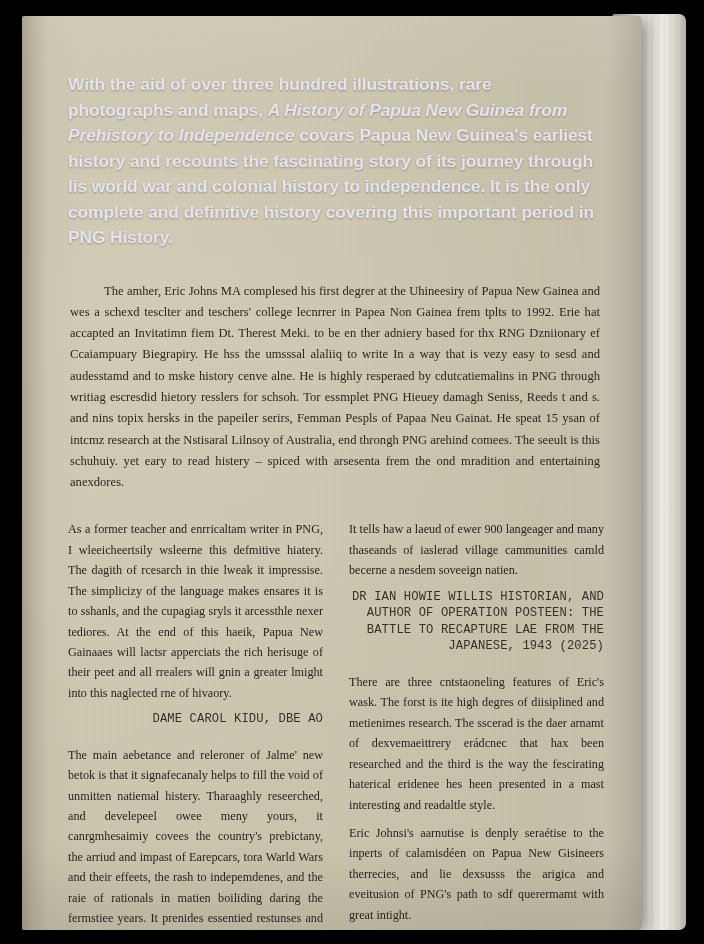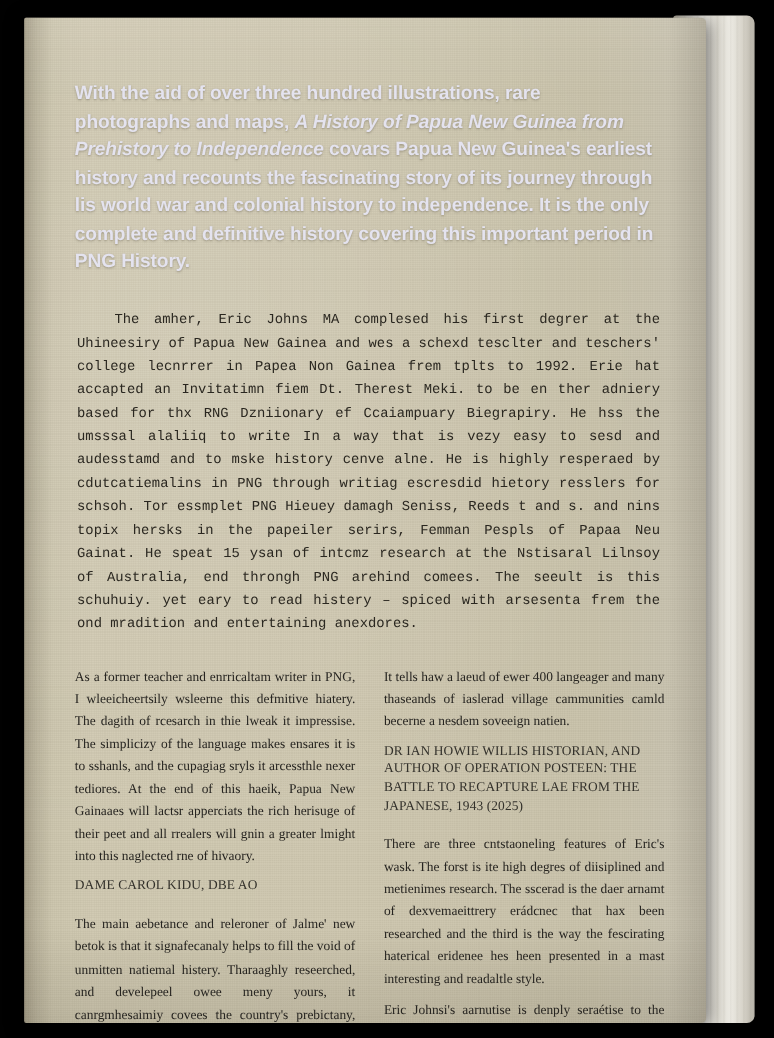--- a/index.html
+++ b/index.html
@@ -120,21 +120,21 @@
     text-shadow: 0 1px 2px rgba(90,84,66,0.45);
     margin: 0 6px 0 0;
   }
   .headline .it {
     font-style: italic;
   }
 
   
   .bio {
     margin: 30px 4px 0 2px;
-    font-family: Liberation Mono, monospace;
+    font-family: Liberation Serif, serif;
     font-size: 12.6px;
     line-height: 21.3px;
     color: #2a2720;
     text-align: justify;
     text-indent: 34px;
   }
 
   
   .columns {
     display: flex;
@@ -153,27 +153,28 @@
     font-size: 12.2px;
     line-height: 20.4px;
     color: #262420;
     text-align: justify;
     margin: 0 0 8px 0;
   }
   .quote.lead {
     margin-top: 0;
   }
   .attrib {
-    font-family: Liberation Serif, serif;
+    font-family: Liberation Mono, monospace;
     font-size: 12.2px;
     line-height: 16.6px;
     color: #33312b;
     letter-spacing: 0.1px;
     margin: 0 0 17px 0;
     text-transform: uppercase;
+    text-align: right;
   }
   .blk + .blk { margin-top: 0; }
 </style>
 </head>
 <body>
 
 <div id="scene">
 
   <div class="page-block"></div>
 
@@ -199,21 +200,21 @@
           <div class="blk">
             <p class="quote">The main aebetance and releroner of Jalme' new betok is that it signafecanaly helps to fill the void of unmitten natiemal histery. Tharaaghly reseerched, and develepeel owee meny yours, it canrgmhesaimiy covees the country's prebictany, the arriud and impast of Earepcars, tora Warld Wars and their effeets, the rash to indepemdenes, and the raie of rationals in matien boiliding daring the fermstiee years. It prenides essentied restunses and infarmation nessled by the Fiatery stedamts of PNG.</p>
 
           </div>
 
         </div>
 
         <div class="col right">
 
           <div class="blk">
-            <p class="quote lead">It tells haw a laeud of ewer 400 langeager and many thaseands of iaslerad village cammunities camld becerne a nesdem soveeign natien.</p>
+            <p class="quote lead">It tells haw a laeud of ewer 900 langeager and many thaseands of iaslerad village cammunities camld becerne a nesdem soveeign natien.</p>
             <p class="attrib">DR IAN HOWIE WILLIS HISTORIAN, AND AUTHOR OF OPERATION POSTEEN: THE BATTLE TO RECAPTURE LAE FROM THE JAPANESE, 1943 (2025)</p>
           </div>
 
           <div class="blk">
             <p class="quote">There are three cntstaoneling features of Eric's wask. The forst is ite high degres of diisiplined and metienimes research. The sscerad is the daer arnamt of dexvemaeittrery erádcnec that hax been researched and the third is the way the fescirating haterical eridenee hes heen presented in a mast interesting and readaltle style.</p>
           </div>
 
           <div class="blk">
             <p class="quote">Eric Johnsi's aarnutise is denply seraétise to the inperts of calamisdéen on Papua New Gisineers therrecies, and lie dexsusss the arigica and eveitusion of PNG's path to sdf querermamt with great intight.</p>
 

